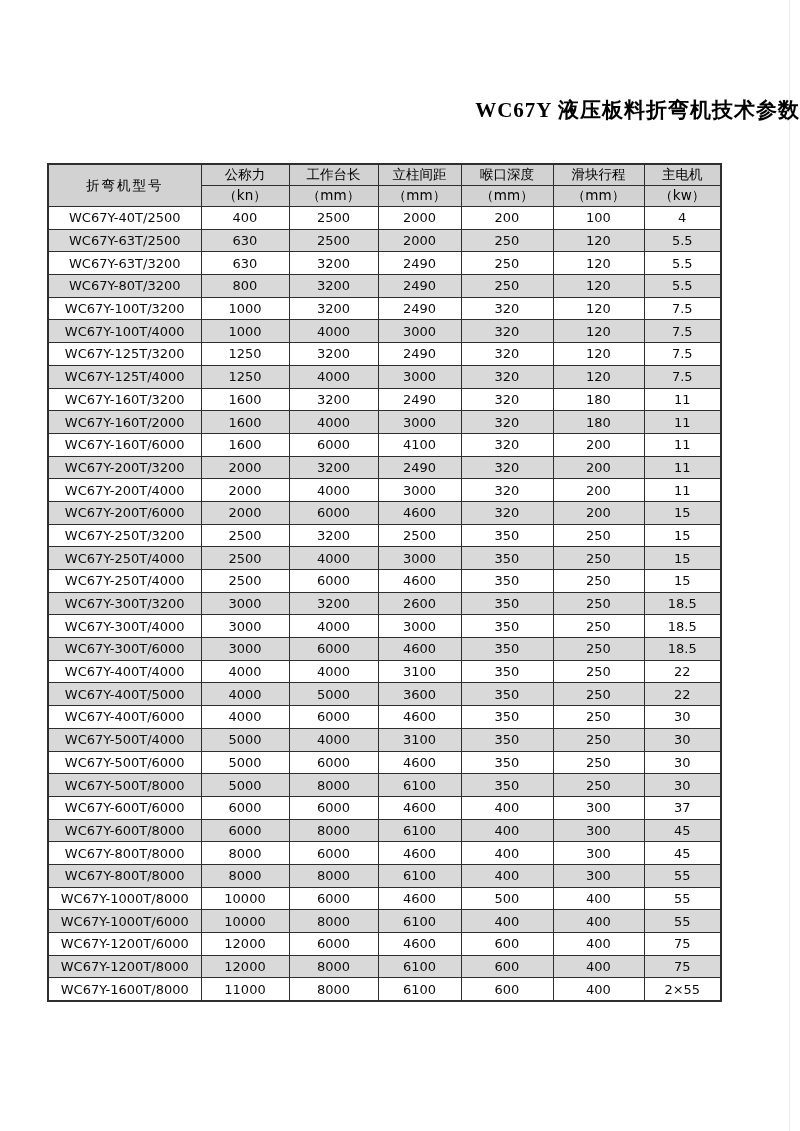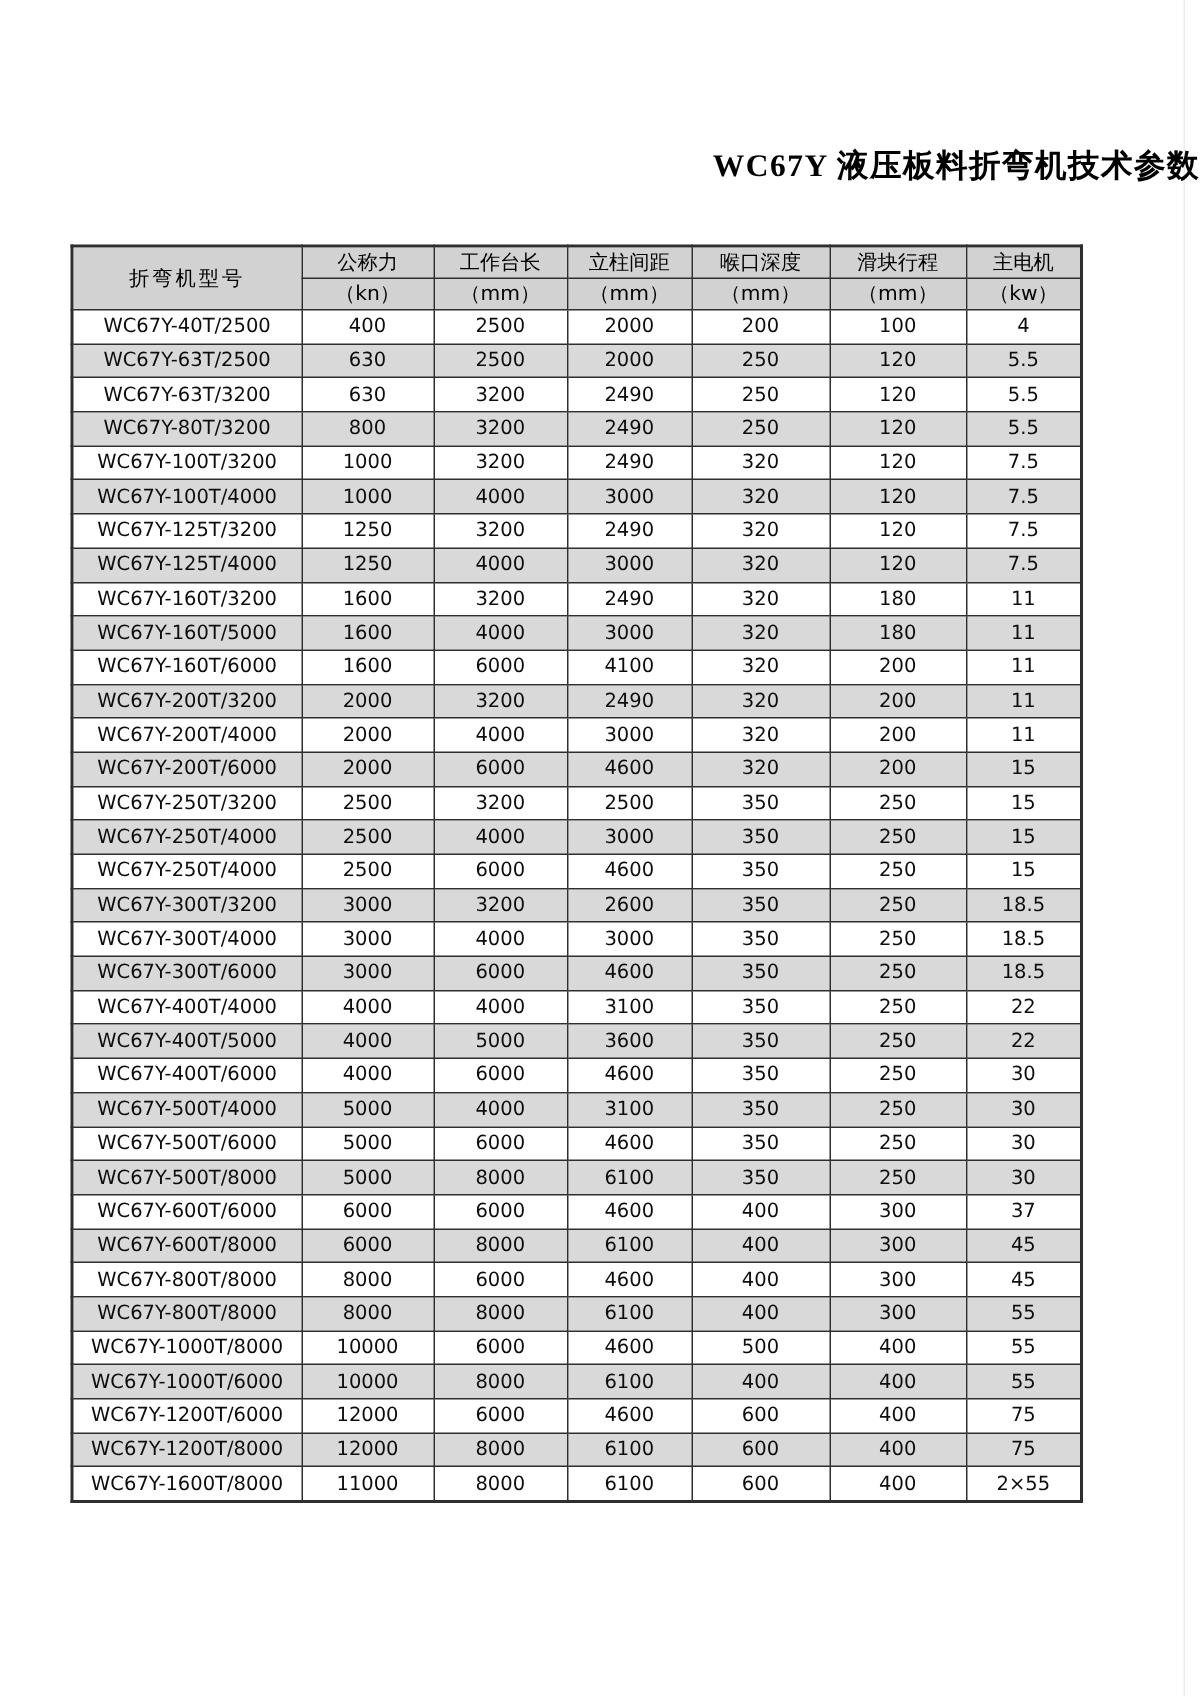--- a/index.html
+++ b/index.html
@@ -202,21 +202,21 @@
         <tr>
           <td>WC67Y-160T/3200</td>
           <td>1600</td>
           <td>3200</td>
           <td>2490</td>
           <td>320</td>
           <td>180</td>
           <td>11</td>
         </tr>
         <tr class="alt">
-          <td>WC67Y-160T/5000</td>
+          <td>WC67Y-160T/2000</td>
           <td>1600</td>
           <td>4000</td>
           <td>3000</td>
           <td>320</td>
           <td>180</td>
           <td>11</td>
         </tr>
         <tr>
           <td>WC67Y-160T/6000</td>
           <td>1600</td>

